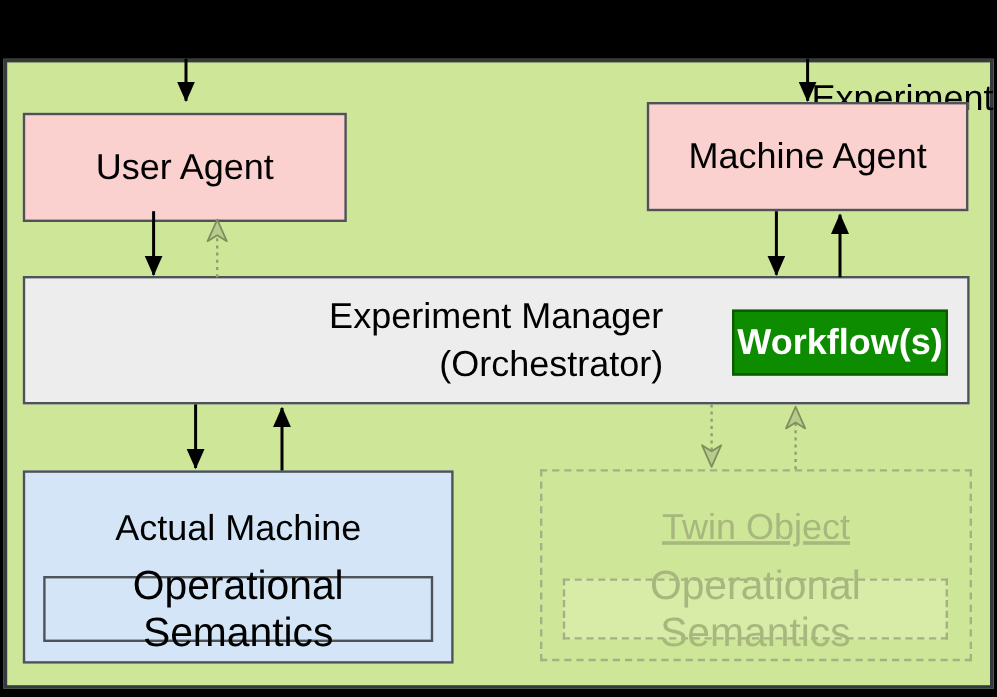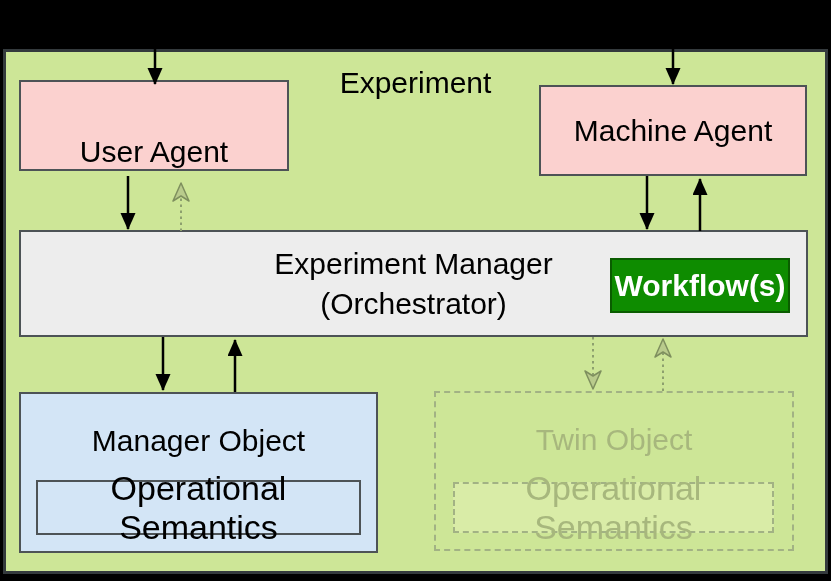--- a/index.html
+++ b/index.html
@@ -16,69 +16,71 @@
     position: absolute;
     left: 3px; top: 49px;
     width: 819px; height: 519px;
     background: var(--diagram-bg, #cde697);
     border: 3px solid var(--diagram-border, #343a3d);
   }
   .exp-title {
     position: absolute;
     left: 3px; top: 66px;
     width: 825px;
-    text-align: center;
+    text-align: right;
     font-size: 30px;
     line-height: 34px;
   }
   .node {
     position: absolute;
     box-sizing: content-box;
     display: flex;
     align-items: center;
     justify-content: center;
     font-size: 30px;
     text-align: center;
   }
   .agent {
     background: var(--agent-fill, #fbd1cf);
     border: 2px solid var(--box-border, #4d5356);
   }
-  .agent.user    { left: 19px;  top: 80px; width: 266px; height: 87px; align-items: flex-end; }
+  .agent.user    { left: 19px;  top: 94px; width: 266px; height: 87px; }
   .agent.machine { left: 539px; top: 85px; width: 264px; height: 87px; }
   .manager {
     left: 19px; top: 230px; width: 785px; height: 103px;
     background: var(--manager-fill, #ededed);
     border: 2px solid var(--box-border, #4d5356);
     white-space: pre-line;
     line-height: 40px;
+    text-align: right;
   }
   .workflow {
     left: 610px; top: 258px; width: 176px; height: 51px;
     background: var(--workflow-fill, #0e8c00);
     border: 2px solid var(--workflow-border, #0a5c00);
     color: var(--workflow-text, #fff);
     font-weight: bold;
   }
   .object-box {
     position: absolute;
     box-sizing: content-box;
     font-size: 30px;
     text-align: center;
   }
   .actual {
     left: 19px; top: 392px; width: 355px; height: 157px;
     background: var(--actual-fill, #d3e5f6);
     border: 2px solid var(--box-border, #4d5356);
   }
   .twin {
-    left: 434px; top: 391px; width: 356px; height: 156px;
+    left: 450px; top: 391px; width: 356px; height: 156px;
     background: transparent;
     border: 2px dashed var(--twin-border, #a2b284);
     color: var(--twin-text, #a7b77d);
+    text-decoration: underline;
   }
   .object-title { margin-top: 30px; line-height: 34px; }
   .inner-box {
     position: absolute;
     left: 15px; top: 86px;
     width: 321px; height: 51px;
     display: flex; align-items: center; justify-content: center;
     border: 2px solid var(--box-border, #4d5356);
     font-size: 34px;
   }
@@ -118,21 +120,21 @@
   <div class="node manager">
     <span>Experiment Manager
 (Orchestrator)</span>
   </div>
 
   <div class="node workflow">
     <span>Workflow(s)</span>
   </div>
 
   <div class="object-box actual">
-    <div class="object-title">Manager Object</div>
+    <div class="object-title">Actual Machine</div>
     <div class="inner-box">
       <span>Operational Semantics</span>
     </div>
   </div>
 
   <div class="object-box twin">
     <div class="object-title">Twin Object</div>
     <div class="inner-box">
       <span>Operational Semantics</span>
     </div>

